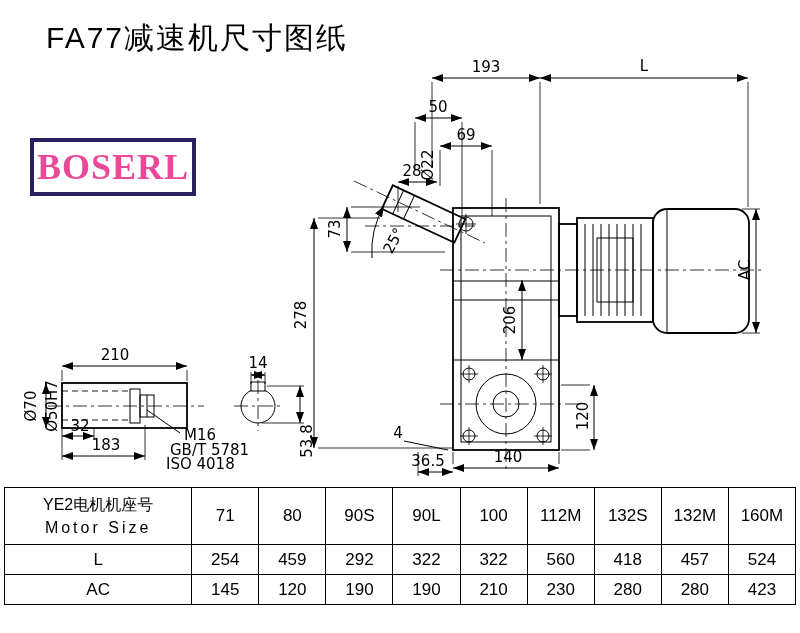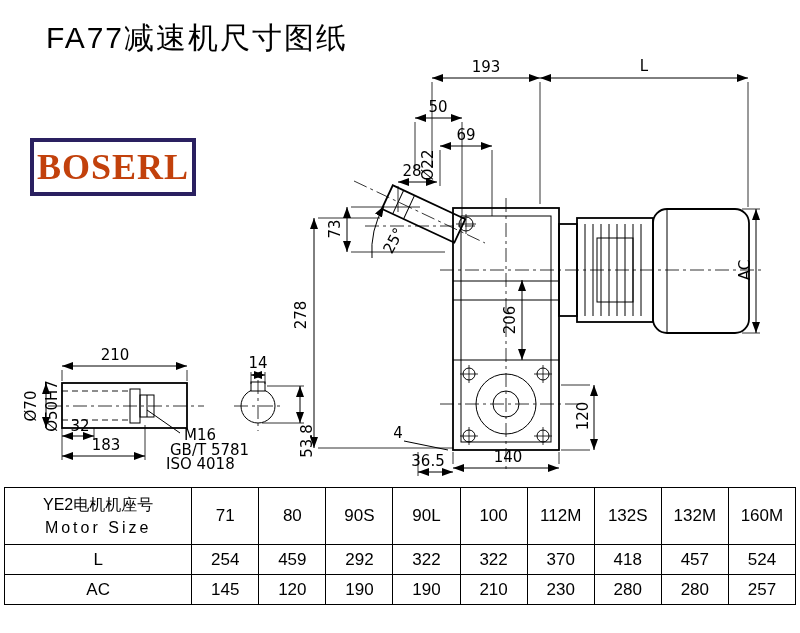--- a/index.html
+++ b/index.html
@@ -3,21 +3,21 @@
 <meta charset="utf-8">
 <style>
   html,body{margin:0;padding:0;background:#ffffff;}
   .page{position:relative;width:800px;height:633px;background:#fff;overflow:hidden;
         font-family:"Liberation Sans",sans-serif;color:#000;}
   .title{position:absolute;left:46px;top:18px;font-size:30px;font-weight:normal;
          letter-spacing:2px;font-family:"Liberation Sans",sans-serif;}
   .logo{position:absolute;left:30px;top:138px;width:158px;height:50px;
         border:4px solid #2a2060;background:#fff;display:flex;align-items:center;justify-content:center;}
   .logo span{font-family:"Liberation Serif",serif;font-size:36px;font-weight:bold;
-             color:#c2410c;letter-spacing:1px;line-height:1;}
+             color:#ec4899;letter-spacing:1px;line-height:1;}
   svg{position:absolute;left:0;top:0;}
   svg text{font-family:"DejaVu Sans",sans-serif;font-size:15px;fill:#000;text-anchor:middle;}
   svg text.ta-start{text-anchor:start;}
   .out{stroke:#000;stroke-width:1.8;fill:none;}
   .thin{stroke:#000;stroke-width:1;fill:none;}
   .dim{stroke:#000;stroke-width:1;fill:none;}
   .ext{stroke:#000;stroke-width:0.8;fill:none;}
   .cl{stroke:#000;stroke-width:0.8;fill:none;stroke-dasharray:14 4 3 4;}
   .dash{stroke:#000;stroke-width:0.9;fill:none;stroke-dasharray:6 4;}
   .wfill{fill:#fff;stroke:#000;stroke-width:1;}
@@ -246,33 +246,33 @@
       <td>132M</td>
       <td>160M</td>
     </tr>
     <tr>
       <td>L</td>
       <td>254</td>
       <td>459</td>
       <td>292</td>
       <td>322</td>
       <td>322</td>
-      <td>370</td>
+      <td>560</td>
       <td>418</td>
       <td>457</td>
       <td>524</td>
     </tr>
     <tr>
       <td>AC</td>
       <td>145</td>
       <td>120</td>
       <td>190</td>
       <td>190</td>
       <td>210</td>
       <td>230</td>
       <td>280</td>
       <td>280</td>
-      <td>257</td>
+      <td>423</td>
     </tr>
   </tbody>
     </table>
 
 </div>
 
 </body></html>

